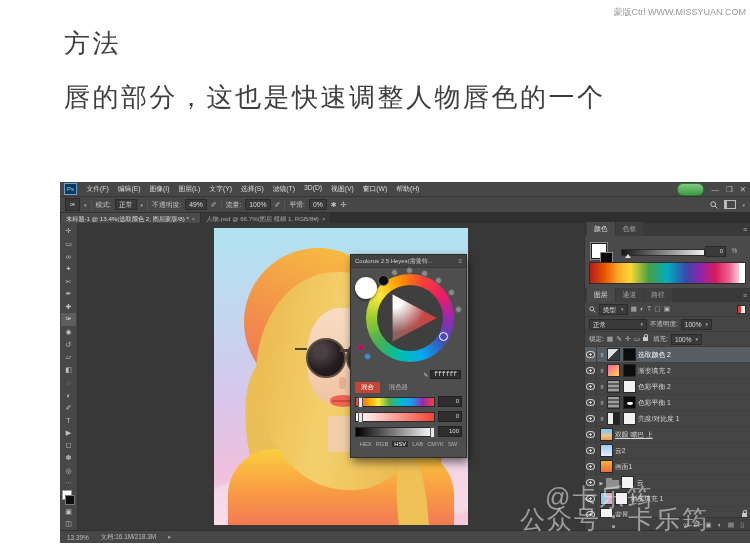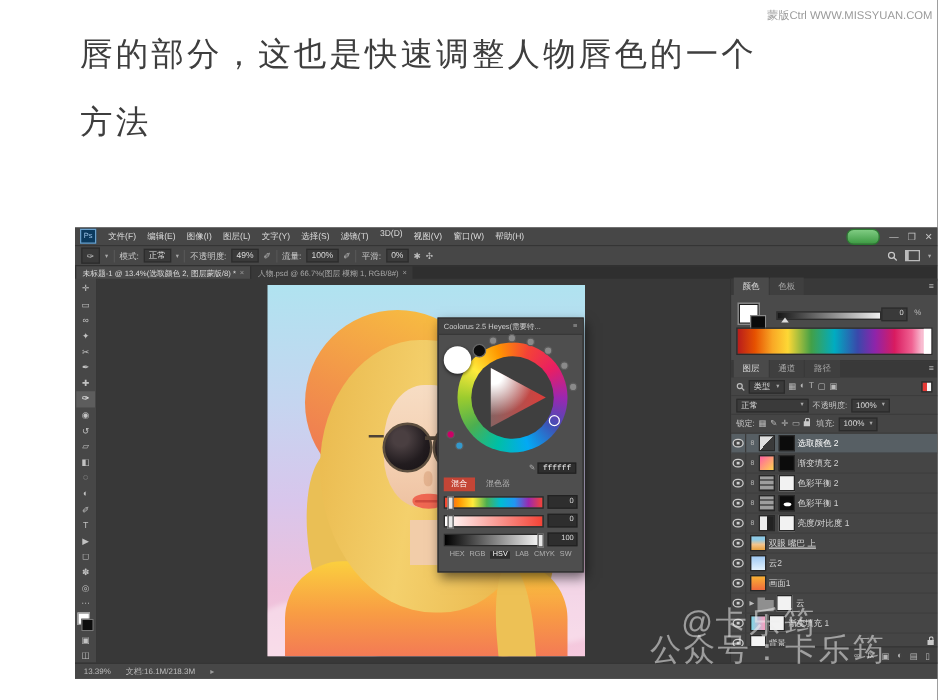--- a/index.html
+++ b/index.html
@@ -162,22 +162,22 @@
 
   
   .wm{position:absolute;color:rgba(238,238,238,.55);letter-spacing:2px;z-index:9;font-size:25px}
   .wm1{left:545px;top:481px}
   .wm2{left:520px;top:503px}
 </style>
 </head>
 <body>
 
 <div class="article">
+  <div>方法</div>
   <div>唇的部分，这也是快速调整人物唇色的一个</div>
-  <div>方法</div>
 </div>
 <div class="site-mark">蒙版Ctrl WWW.MISSYUAN.COM</div>
 
 <div class="ps">
 
   <div class="menubar">
     <div class="ps-logo">Ps</div>
     <div id="menu-items" style="display:flex">
         <span class="menu-item">文件(F)</span>
         <span class="menu-item">编辑(E)</span>

